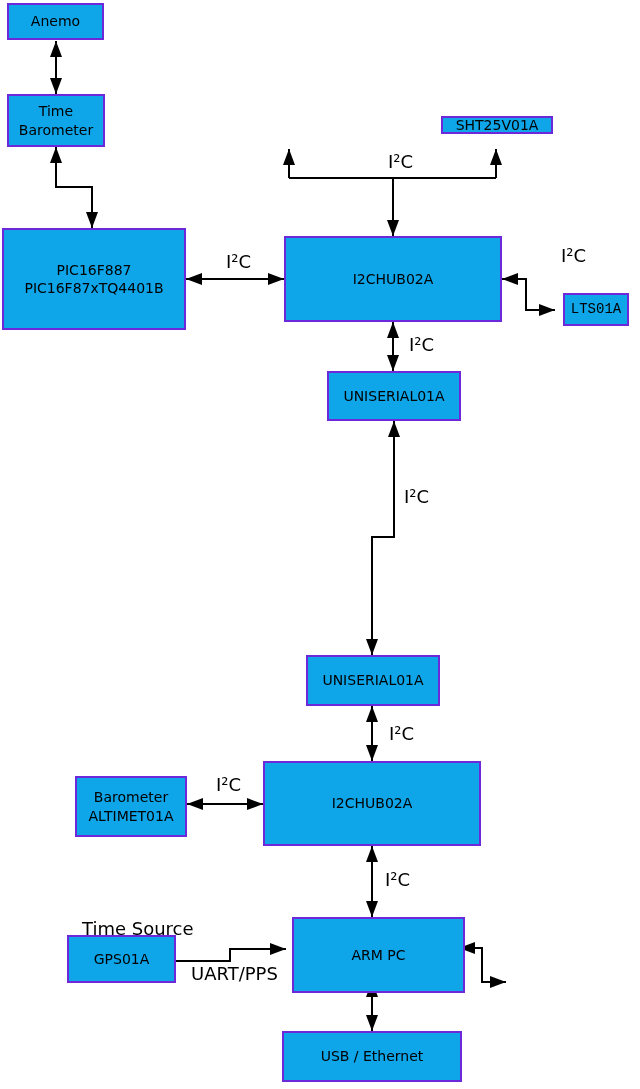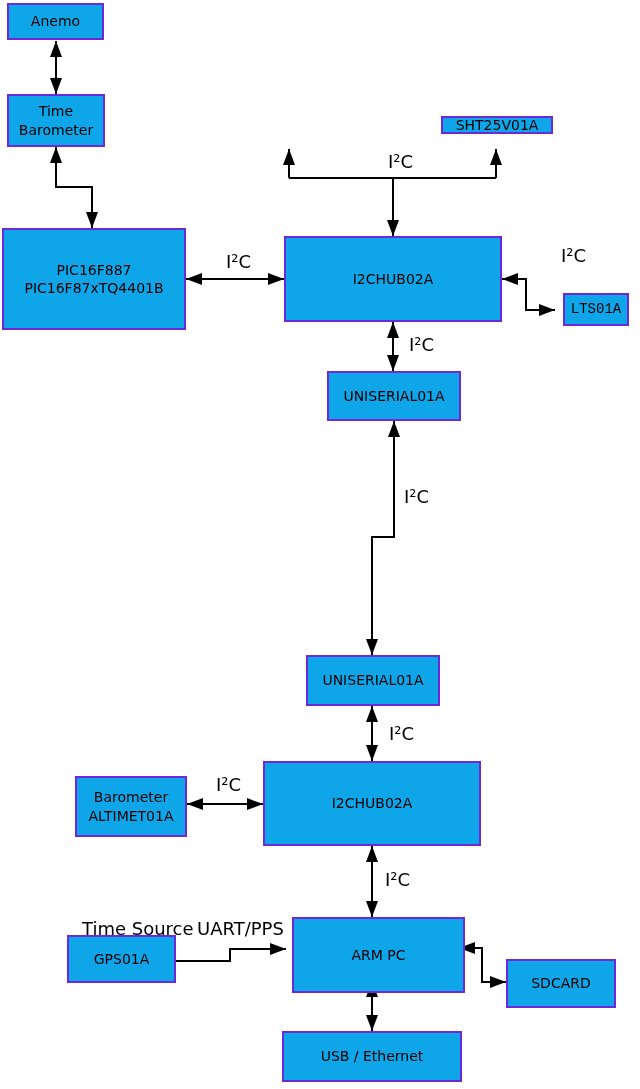--- a/index.html
+++ b/index.html
@@ -123,32 +123,29 @@
   </div>
 
   <div class="node" style="left:67px; top:935px; width:109px; height:48px;">
     <span>GPS01A</span>
   </div>
 
   <div class="node" style="left:292px; top:917px; width:173px; height:76px;">
     <span>ARM PC</span>
   </div>
 
-  <div class="node" style="left:506px; top:959px; width:110px; height:49px;">
-    <span>SDCARD</span>
-  </div>
 
   <div class="node" style="left:282px; top:1031px; width:180px; height:51px;">
     <span>USB / Ethernet</span>
   </div>
 
   <div class="lbl" style="left:388px; top:152px;">I²C</div>
   <div class="lbl" style="left:226px; top:252px;">I²C</div>
   <div class="lbl" style="left:561px; top:246px;">I²C</div>
   <div class="lbl" style="left:409px; top:335px;">I²C</div>
   <div class="lbl" style="left:404px; top:487px;">I²C</div>
   <div class="lbl" style="left:389px; top:724px;">I²C</div>
   <div class="lbl" style="left:216px; top:775px;">I²C</div>
   <div class="lbl" style="left:385px; top:870px;">I²C</div>
   <div class="lbl" style="left:82px; top:919px;">Time Source</div>
-  <div class="lbl" style="left:191px; top:919px;margin-left:6px;">UART/PPS</div>
+  <div class="lbl" style="left:191px; top:964px;">UART/PPS</div>
 
 </div>
 
 </body></html>

